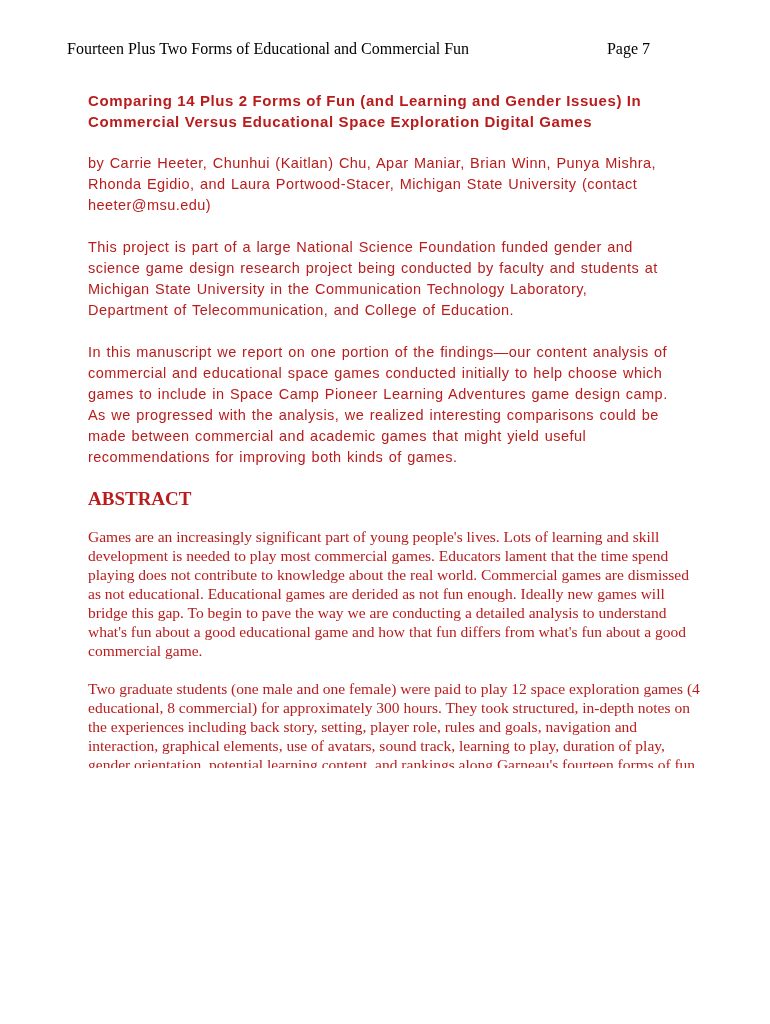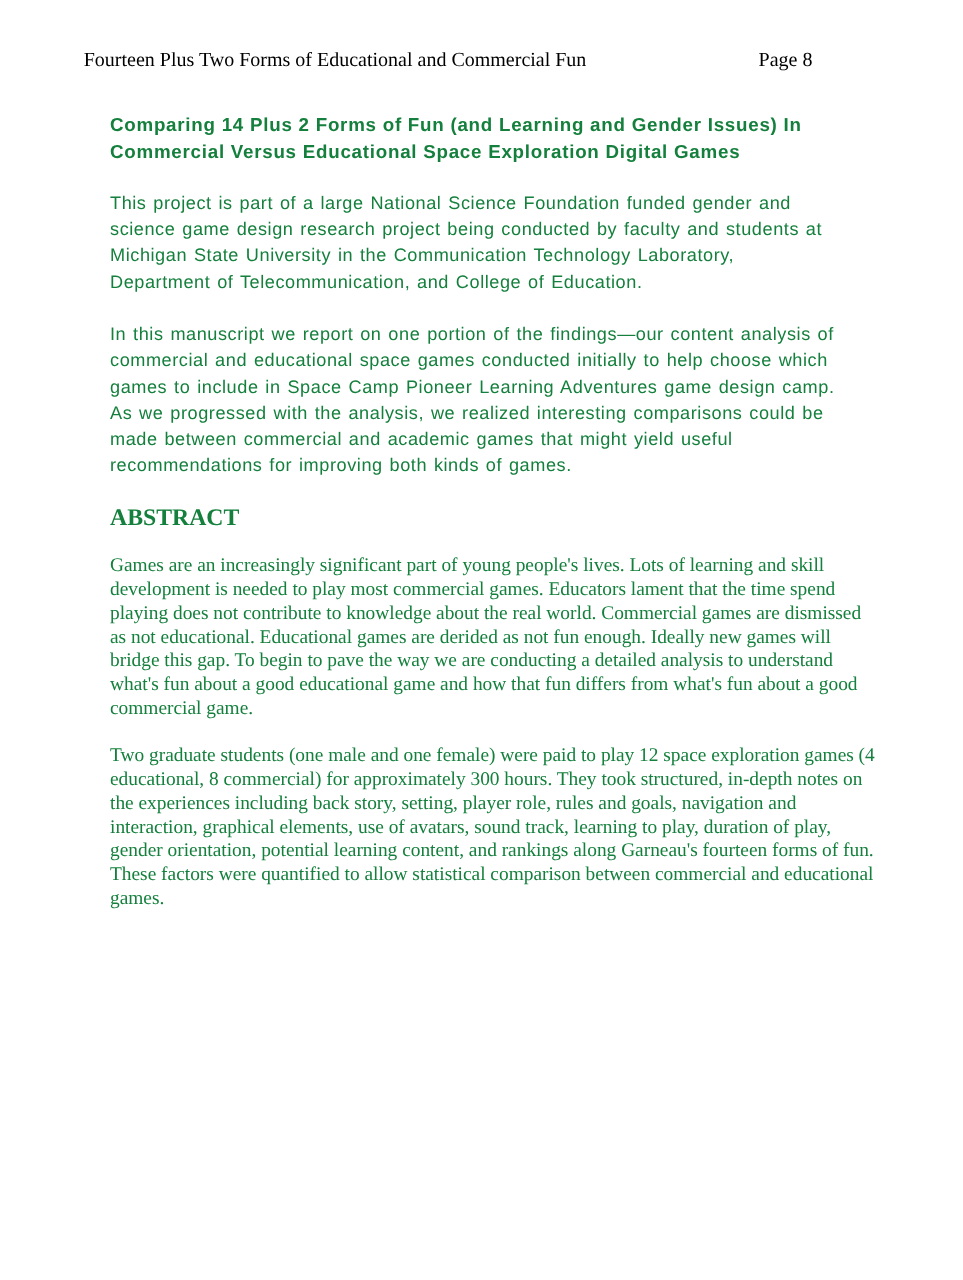--- a/index.html
+++ b/index.html
@@ -24,21 +24,21 @@
     justify-content: space-between;
     font-family: "Liberation Serif", serif;
     font-size: 16px;
     color: #000000;
   }
   .content {
     position: absolute;
     top: 90px;
     left: 88px;
     width: 615px;
-    color: #15803d;
+    color: #b91c1c;
   }
   .sans-block {
     font-family: "Liberation Sans", sans-serif;
     font-size: 14.5px;
     line-height: 21px;
     letter-spacing: 0.45px;
     word-spacing: 1px;
   }
   .doc-title {
     font-family: "Liberation Sans", sans-serif;
@@ -69,28 +69,29 @@
     max-width: 618px;
   }
 </style>
 </head>
 <body>
 
 <div class="page">
 
   <div class="running-header">
     <span>Fourteen Plus Two Forms of Educational and Commercial Fun</span>
-    <span>Page 8</span>
+    <span>Page 7</span>
   </div>
 
   <div class="content">
 
     <h1 class="doc-title">Comparing 14 Plus 2 Forms of Fun (and Learning and Gender Issues) In Commercial Versus Educational Space Exploration Digital Games</h1>
 
     <div class="sans-block">
+      <p class="sans-para">by Carrie Heeter, Chunhui (Kaitlan) Chu, Apar Maniar, Brian Winn, Punya Mishra, Rhonda Egidio, and Laura Portwood-Stacer, Michigan State University (contact heeter@msu.edu)</p>
       <p class="sans-para">This project is part of a large National Science Foundation funded gender and science game design research project being conducted by faculty and students at Michigan State University in the Communication Technology Laboratory, Department of Telecommunication, and College of Education.</p>
       <p class="sans-para">In this manuscript we report on one portion of the findings—our content analysis of commercial and educational space games conducted initially to help choose which games to include in Space Camp Pioneer Learning Adventures game design camp.  As we progressed with the analysis, we realized interesting comparisons could be made between commercial and academic games that might  yield useful recommendations for improving both kinds of games.</p>
     </div>
 
     <div class="serif-block">
       <h2 class="abstract-heading">ABSTRACT</h2>
       <p class="serif-para">Games are an increasingly significant part of young people's lives. Lots of learning and skill development is needed to play most commercial games. Educators lament that the time spend playing does not contribute to knowledge about the real world. Commercial games are dismissed as not educational. Educational games are derided as not fun enough. Ideally new games will bridge this gap. To begin to pave the way we are conducting a detailed analysis to understand what's fun about a good educational game and how that fun differs from what's fun about a good commercial game.</p>
       <p class="serif-para">Two graduate students (one male and one female) were paid to play 12 space exploration games (4 educational, 8 commercial) for approximately 300 hours. They took structured, in-depth notes on the experiences including back story, setting, player role, rules and goals, navigation and interaction, graphical elements, use of avatars, sound track, learning to play, duration of play, gender orientation, potential learning content, and rankings along Garneau's fourteen forms of fun. These factors were quantified to allow statistical comparison between commercial and educational games.</p>
     </div>
 

